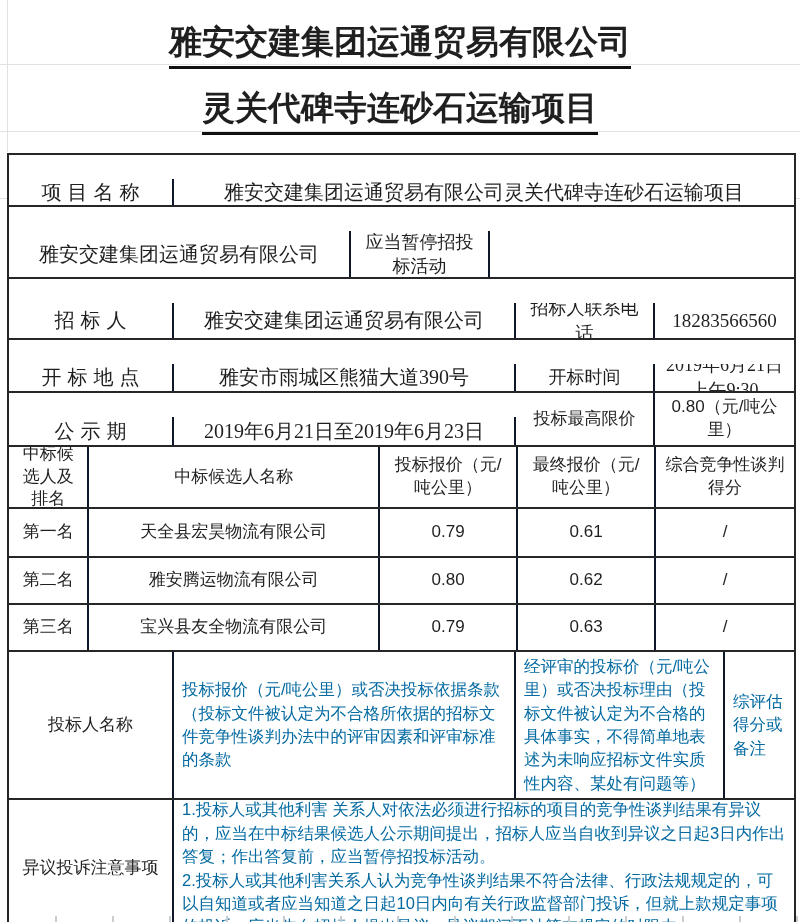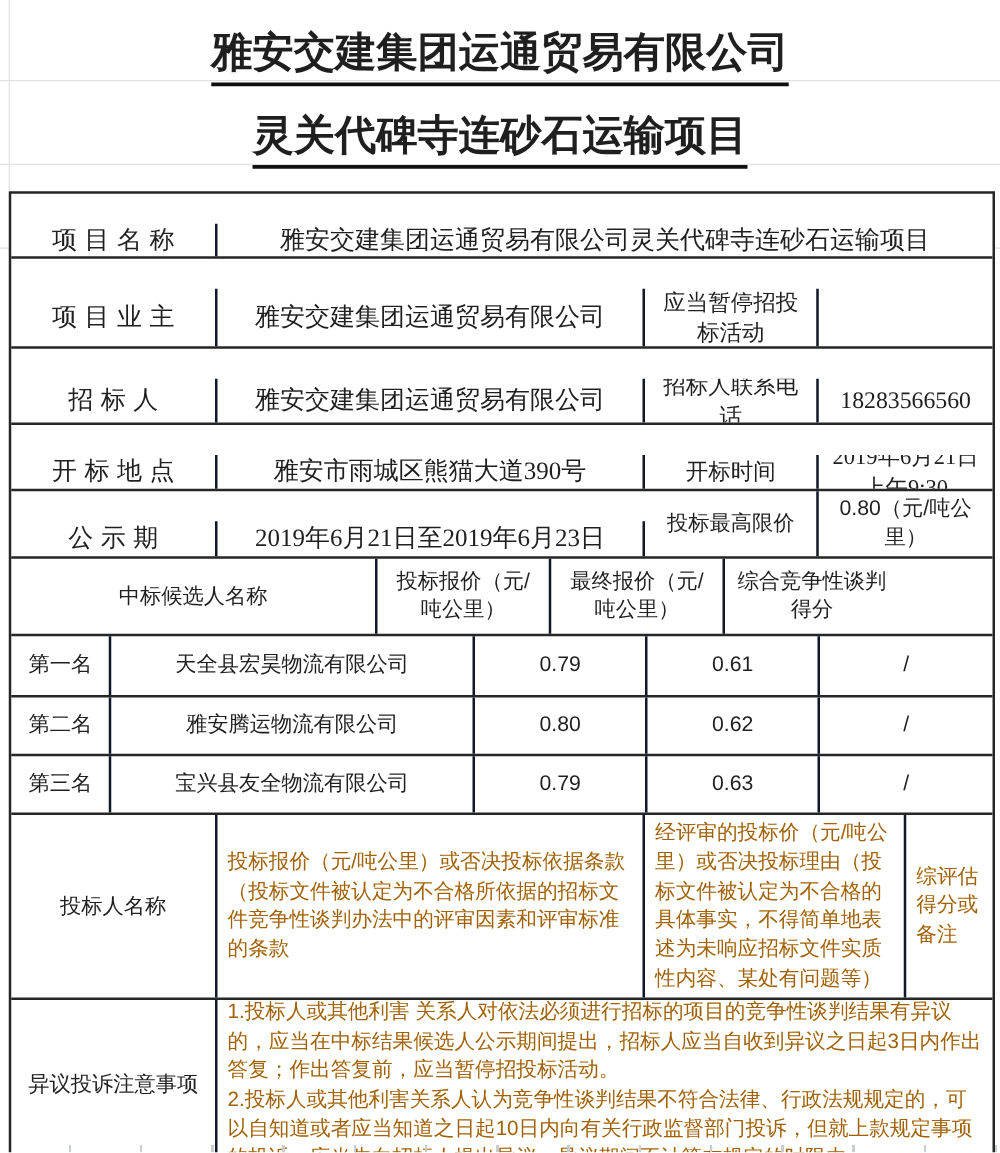--- a/index.html
+++ b/index.html
@@ -42,21 +42,21 @@
   .w-rank{width:81px;} .w-cname{width:293px;} .w-bid{width:139px;}
   .w-final{width:139px;} .w-score{width:139px;}
   
   .w-b2{width:342px;} .w-b3{width:209px;} .w-b4{width:69px;}
 
   
   .lab{font-size:20px;letter-spacing:6px;text-indent:6px;}
   .val{font-size:20px;}
   .small-serif{font-size:18px;}
   .hsans{font-size:17px;}
-  .body-txt{font-size:16.5px;color:#a16207;line-height:1.42;}
+  .body-txt{font-size:16.5px;color:#0369a1;line-height:1.42;}
 
   
   .bottom-strip{position:absolute;left:0;top:916px;width:800px;height:6px;
     background:repeating-linear-gradient(to right,transparent 0 55px,#c9cdd1 55px 57px);}
 </style>
 </head>
 <body>
 
 <div class="page">
 
@@ -76,21 +76,20 @@
   </div>
 
   <div class="doc-table">
 
     <div class="row r-name">
       <div class="cell w-label fserif lab">项目名称</div>
       <div class="cell fserif val" style="flex:1;">雅安交建集团运通贸易有限公司灵关代碑寺连砂石运输项目</div>
     </div>
 
     <div class="row r-owner">
-      <div class="cell w-label fserif lab">项目业主</div>
       <div class="cell w-value fserif val">雅安交建集团运通贸易有限公司</div>
       <div class="cell w-sm fserif small-serif">应当暂停招投标活动</div>
       <div class="cell w-sm fserif small-serif"></div>
     </div>
 
     <div class="row r-tenderer">
       <div class="cell w-label fserif lab">招标人</div>
       <div class="cell w-value fserif val">雅安交建集团运通贸易有限公司</div>
       <div class="cell w-sm fserif small-serif">招标人联系电话</div>
       <div class="cell w-sm fserif" style="font-size:19px;text-align:right;">18283566560</div>
@@ -104,20 +103,21 @@
     </div>
 
     <div class="row r-period">
       <div class="cell w-label fserif lab">公示期</div>
       <div class="cell w-value fserif val">2019年6月21日至2019年6月23日</div>
       <div class="cell w-sm fsans hsans">投标最高限价</div>
       <div class="cell w-sm fsans hsans">0.80（元/吨公里）</div>
     </div>
 
     <div class="row r-chead">
+      <div class="cell w-rank fsans hsans">中标候选人及排名</div>
       <div class="cell w-cname fsans hsans">中标候选人名称</div>
       <div class="cell w-bid fsans hsans">投标报价（元/吨公里）</div>
       <div class="cell w-final fsans hsans">最终报价（元/吨公里）</div>
       <div class="cell w-score fsans hsans">综合竞争性谈判得分</div>
     </div>
 
     <div class="row r-c1">
       <div class="cell w-rank fsans hsans">第一名</div>
       <div class="cell w-cname fsans hsans">天全县宏昊物流有限公司</div>
       <div class="cell w-bid fsans hsans">0.79</div>

